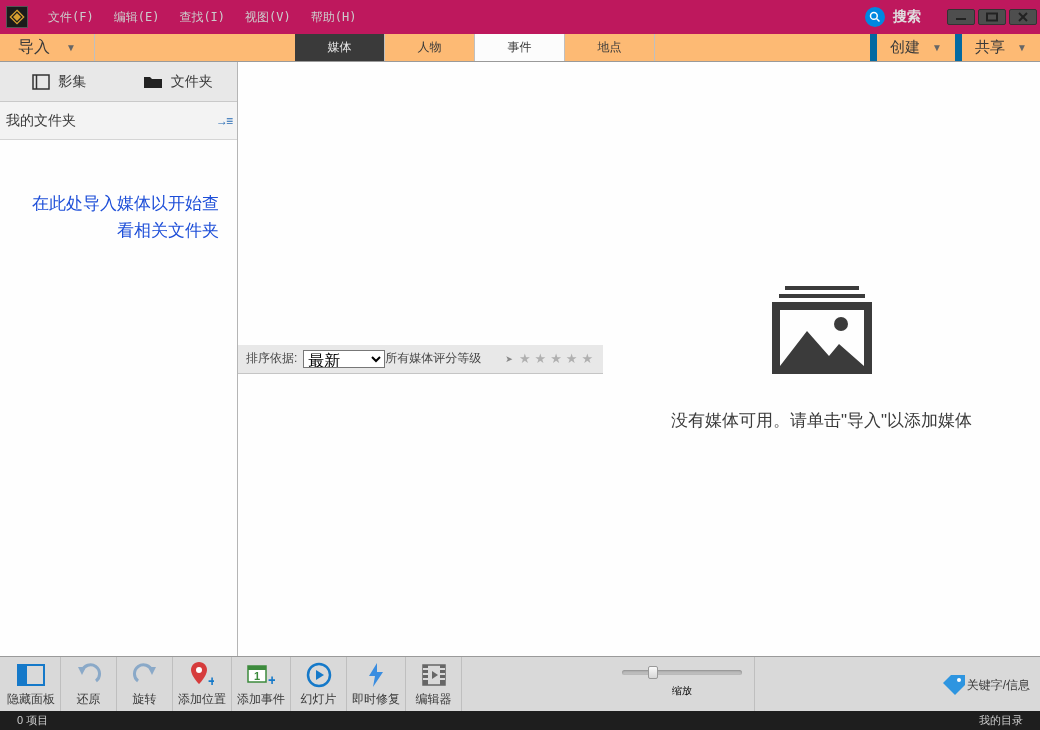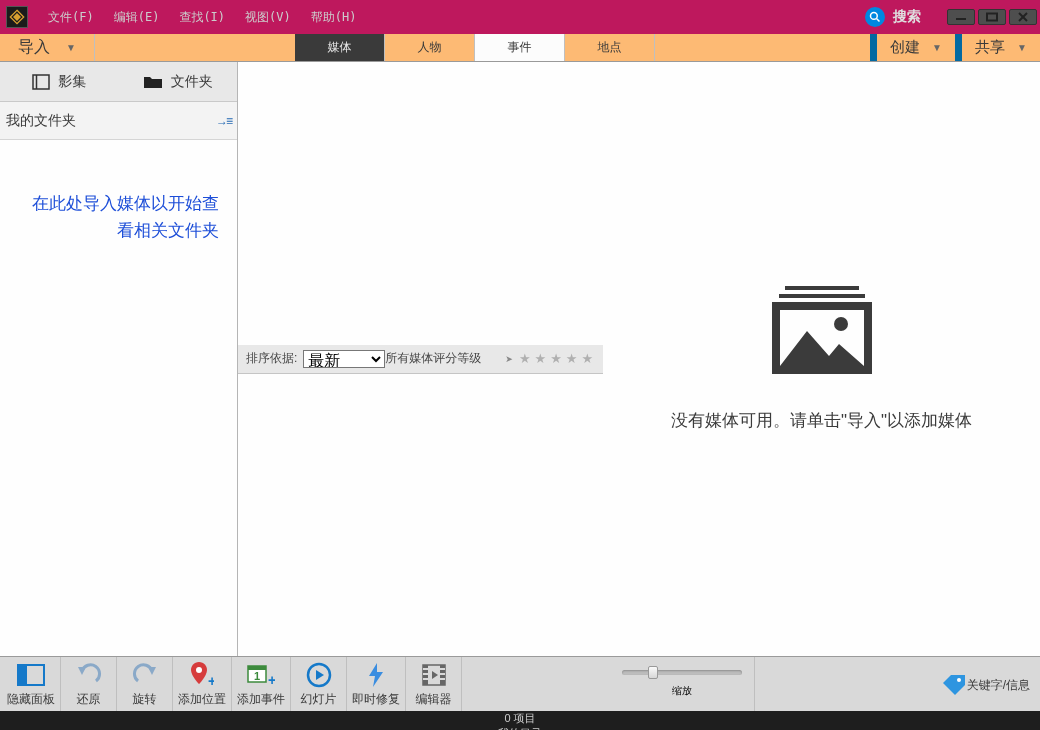--- a/index.html
+++ b/index.html
@@ -237,23 +237,22 @@
   padding: 0 8px; height: 100%; font-size: 12px; color: #3a3a3a;
 }
 
 
 .statusbar {
   height: 19px;
   background: #1e1e1e;
   color: #ccc;
   font-size: 11px;
   display: flex; align-items: center;
-  padding: 0 6px;
+  padding: 0 17px;
   flex-shrink: 0;
-  flex-direction: column;
 }
 .statusbar-spacer { flex: 1; }
 </style>
 </head>
 <body>
 
 <div class="titlebar">
   <div class="app-icon">
     <svg viewBox="0 0 24 24">
         <polygon points="12,2 22,12 12,22 2,12" fill="none" stroke="#d8a030" stroke-width="2"></polygon>

